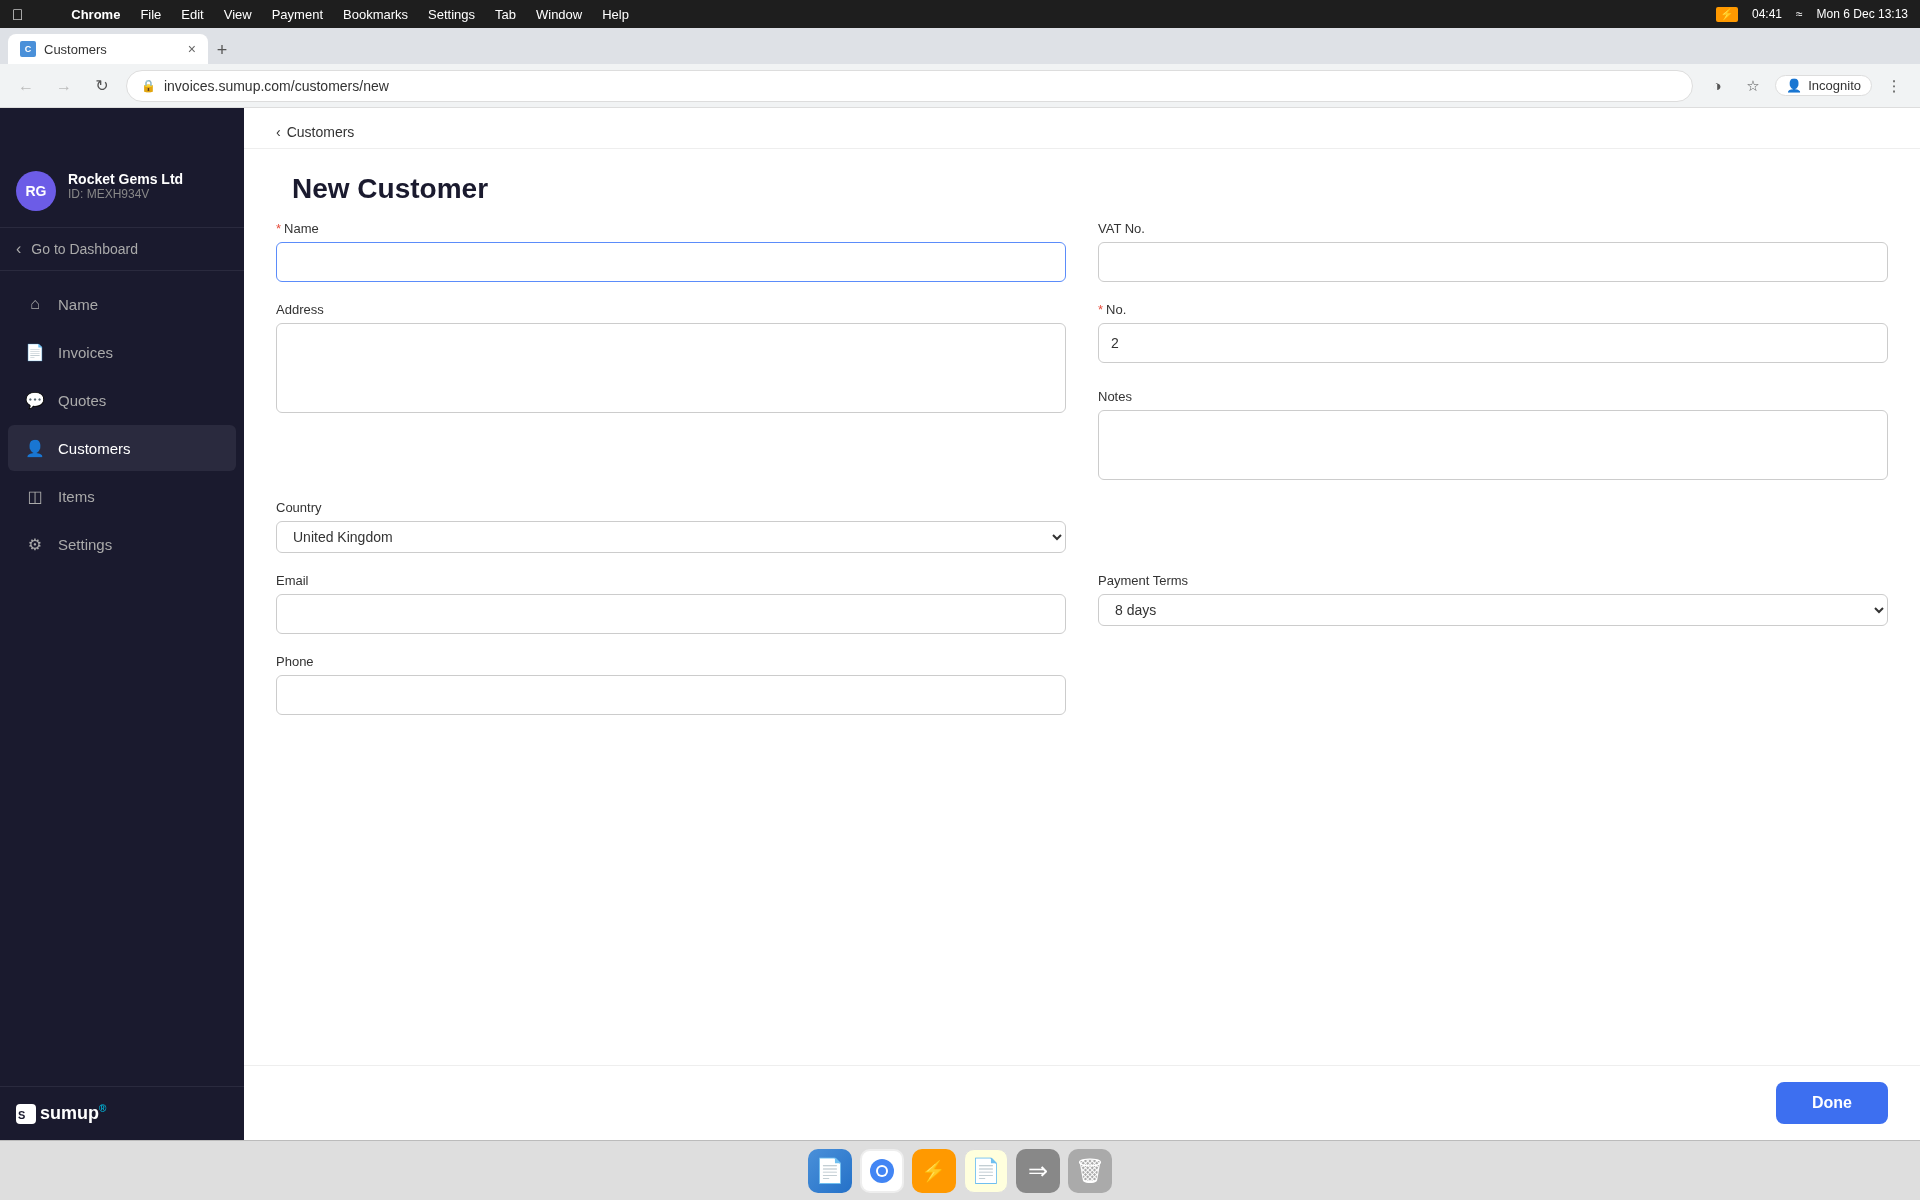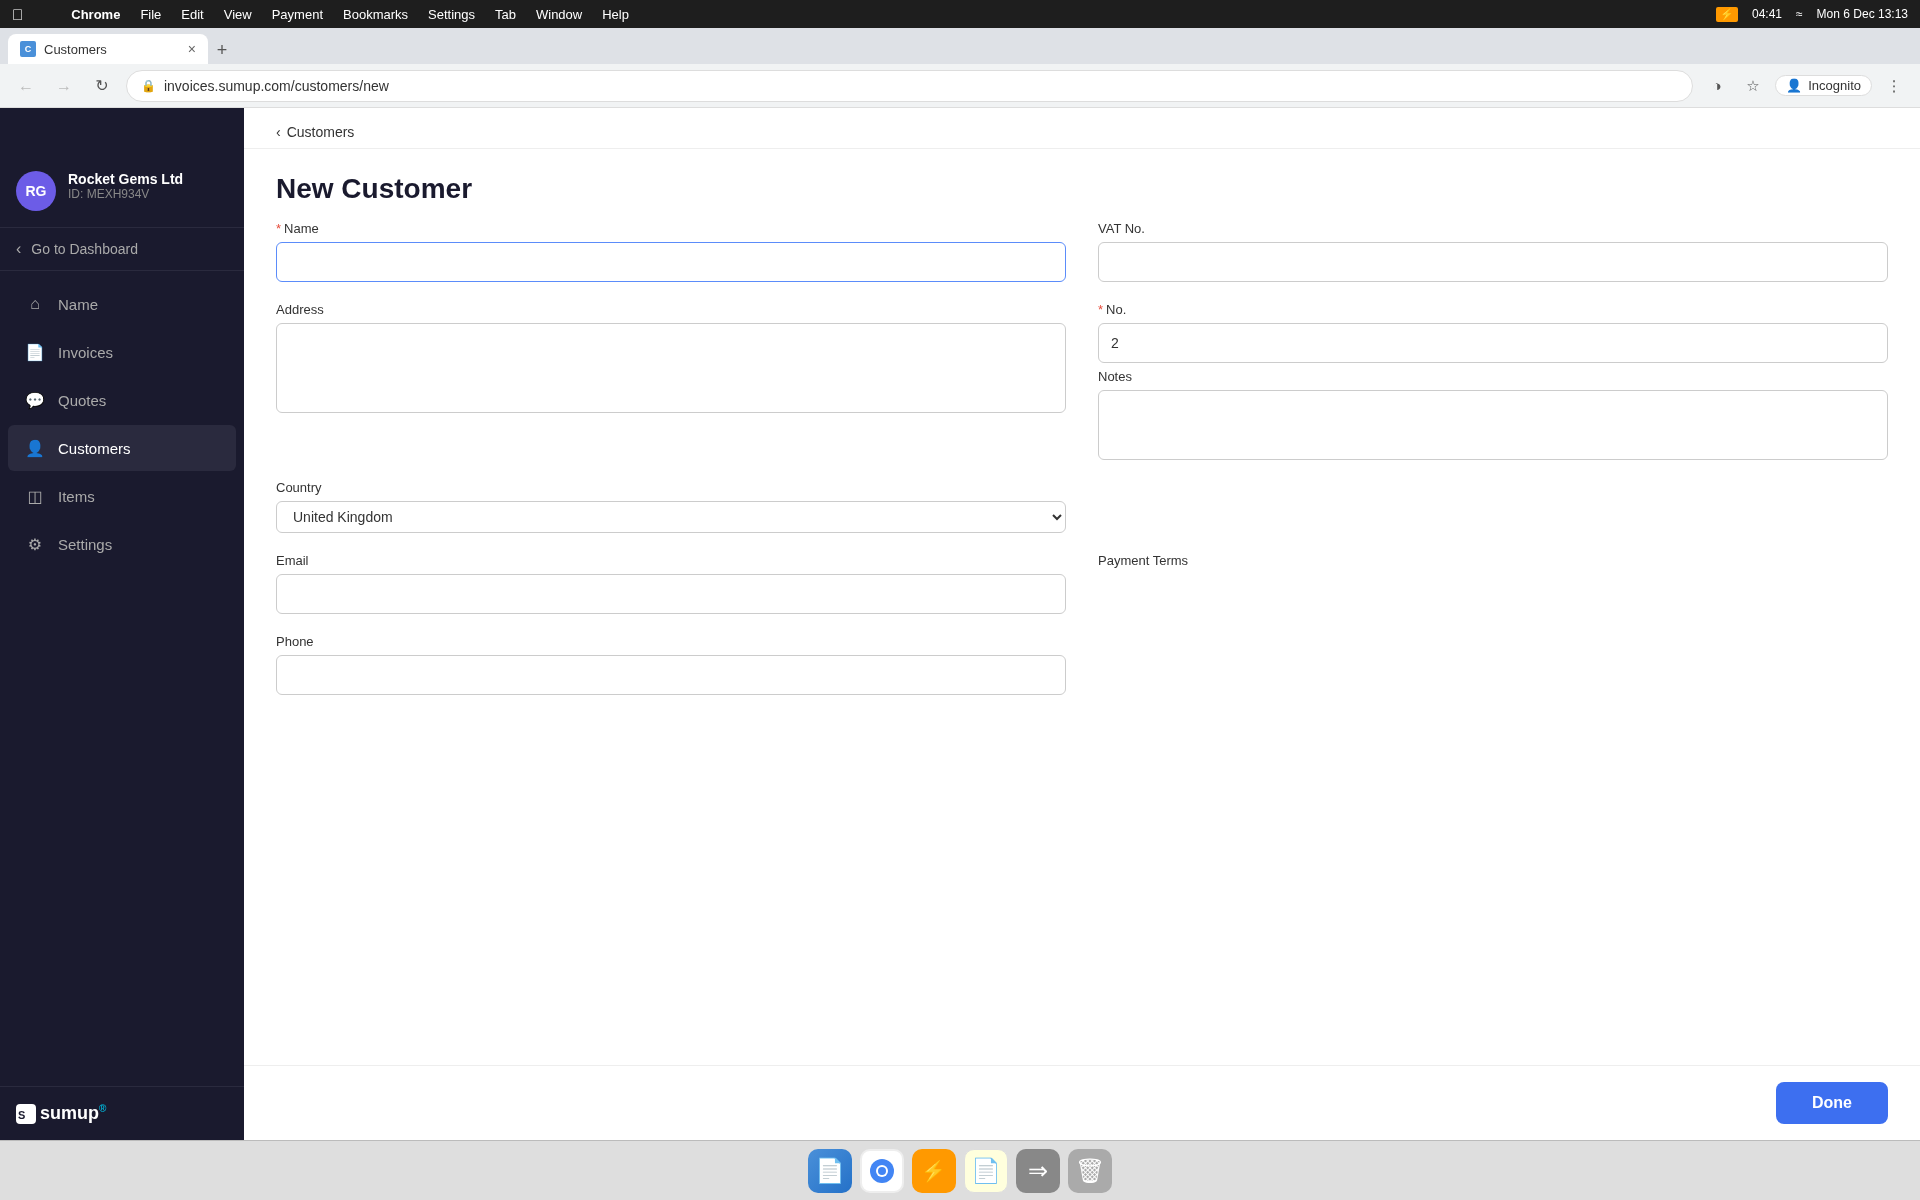--- a/index.html
+++ b/index.html
@@ -180,21 +180,21 @@
       display: flex;
       align-items: center;
       gap: 6px;
       color: #333;
       font-size: 14px;
       cursor: pointer;
     }
     .breadcrumb .back-arrow { font-size: 14px; color: #333; }
 
     .page-title-section {
-      padding: 24px 32px 16px;
+      padding: 24px 48px 16px;
     }
     .page-title { font-size: 28px; font-weight: 600; color: #1a1a2e; }
 
     .form-container {
       padding: 0 32px 32px;
       flex: 1;
     }
 
     .form-row {
       display: flex;
@@ -439,21 +439,21 @@
         <div class="form-group">
           <label class="form-label">Address</label>
           <textarea class="form-textarea" style=""></textarea>
         </div>
         <div class="form-group">
           <label class="form-label">
             <span class="required-star">*</span>
             <span>No.</span>
           </label>
           <input type="text" class="form-input default-border" value="2" style="">
-          <label class="form-label" style="margin-top: 0;">Notes</label>
+          <label class="form-label" style="margin-top: 20px;">Notes</label>
           <textarea class="form-textarea" style="height: 70px;"></textarea>
         </div>
       </div>
 
       <div class="form-row">
         <div class="form-group">
           <label class="form-label">Country</label>
           <select class="form-select">
             <option value="uk" selected="">United Kingdom</option>
             <option value="us">United States</option>
@@ -467,20 +467,27 @@
         </div>
       </div>
 
       <div class="form-row">
         <div class="form-group">
           <label class="form-label">Email</label>
           <input type="email" class="form-input default-border" value="" style="">
         </div>
         <div class="form-group">
           <label class="form-label">Payment Terms</label>
+          <select class="form-select">
+            <option value="8" selected="">8 days</option>
+            <option value="14">14 days</option>
+            <option value="30">30 days</option>
+            <option value="60">60 days</option>
+            <option value="90">90 days</option>
+          </select>
         </div>
       </div>
 
       <div class="form-row">
         <div class="form-group">
           <label class="form-label">Phone</label>
           <input type="tel" class="form-input default-border" value="" style="">
         </div>
         <div class="form-group"></div>
       </div>

